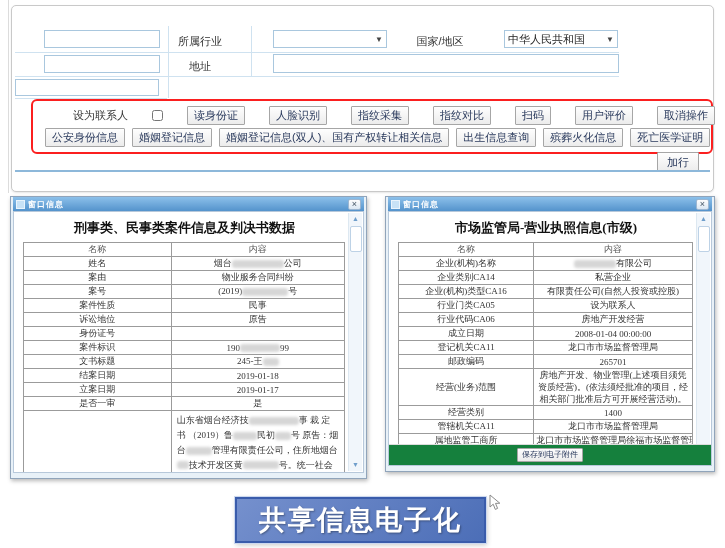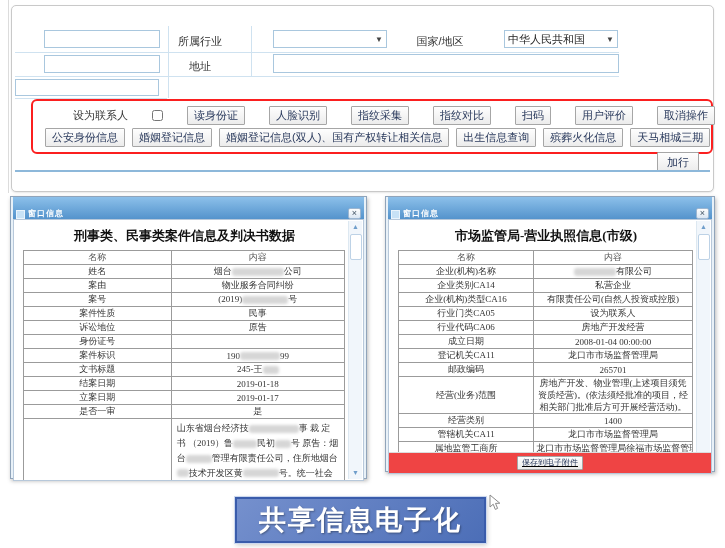--- a/index.html
+++ b/index.html
@@ -29,22 +29,22 @@
   .contact-lbl{font-size:11px;color:#333;white-space:nowrap;}
   .contact-chk{width:11px;height:11px;margin:0;}
   .addrow-btn{position:absolute;right:14px;top:146px;width:42px;height:20px;font-size:11px;}
   .blueline{position:absolute;left:3px;top:164px;width:695px;height:2px;background:#8db8da;}
 
   
   .win{position:absolute;background:#e8f1f8;border:1px solid #90a4ba;
        box-shadow:1px 2px 4px rgba(0,0,0,.28);padding:0 2px 2px 2px;box-sizing:border-box;}
   .win-left{left:10px;top:196px;width:357px;height:283px;}
   .win-right{left:385px;top:196px;width:330px;height:276px;}
-  .titlebar{height:22px;background:linear-gradient(#8cc0ea,#5493cc);display:flex;
-            align-items:flex-end;padding:0 3px;}
+  .titlebar{height:14px;background:linear-gradient(#8cc0ea,#5493cc);display:flex;
+            align-items:center;padding:0 3px;}
   .tb-icon{width:7px;height:7px;border:1px solid #eaf4fc;background:#c8e2f6;margin-right:3px;}
   .tb-text{color:#fff;font-size:8px;font-weight:bold;letter-spacing:1px;}
   .tb-close{margin-left:auto;width:13px;height:11px;background:linear-gradient(#fdfdfd,#dbe7f3);
             border:1px solid #9cb6d1;border-radius:2px;color:#456;font-size:9px;line-height:9px;
             text-align:center;padding:0;cursor:pointer;}
   .win-body{position:relative;background:#fff;border:1px solid #b7c8da;overflow:hidden;
             height:calc(100% - 17px);box-sizing:border-box;}
   .win-title{text-align:center;font-weight:bold;font-size:13px;margin:7px 14px 5px 6px;color:#111;
              font-family:"Liberation Serif",serif;}
   .scroll{position:absolute;right:1px;top:1px;bottom:1px;width:13px;background:#f1f6fb;
@@ -59,22 +59,22 @@
           font-family:"Liberation Serif",serif;}
   .dtable th{font-weight:normal;color:#555;border:1px solid #9b9b9b;height:13px;padding:0 2px;}
   .dtable td{border:1px solid #9b9b9b;height:13px;padding:0 2px;text-align:center;
              overflow:hidden;white-space:nowrap;}
   .dtable col.c1{width:46%;}
   tr.row-tall td{height:92px;vertical-align:top;white-space:normal;}
   tr.row-tall3 td{height:36px;white-space:normal;line-height:1.35;}
   .para{text-align:left;line-height:1.65;padding:2px 3px;max-height:100px;overflow:hidden;}
   .redact{display:inline-block;height:8px;background:#d6d6d6;border-radius:3px;
           filter:blur(1.5px);vertical-align:middle;}
-  .win-footer{position:absolute;left:0;right:0;bottom:0;height:20px;background:#ef4444;
-              border-top:1px solid #dcdcdc;display:flex;align-items:center;justify-content:center;text-decoration:underline;}
+  .win-footer{position:absolute;left:0;right:0;bottom:0;height:20px;background:#15803d;
+              border-top:1px solid #dcdcdc;display:flex;align-items:center;justify-content:center;}
   .footer-btn{font-size:8px;padding:1px 4px;height:14px;line-height:10px;}
 
   
   .banner{position:absolute;left:235px;top:497px;width:247px;height:42px;
           background:linear-gradient(135deg,#7590cd,#4c6eb7);border:2px solid #3a5cab;
           box-shadow:0 0 0 1px #ccd8ee,1px 2px 5px rgba(0,0,0,.22);
           display:flex;align-items:center;justify-content:center;}
   .banner span{color:#fff;font-size:27px;font-weight:bold;letter-spacing:2px;
                text-shadow:1px 1px 2px rgba(0,0,0,.35);}
   .cursor{position:absolute;left:489px;top:494px;}
@@ -115,21 +115,21 @@
         <span class="contact-lbl">设为联系人</span>
         <input type="checkbox" class="contact-chk" style="">
         <span style="display:contents;"><button class="btn">读身份证</button><button class="btn">人脸识别</button><button class="btn">指纹采集</button><button class="btn">指纹对比</button><button class="btn">扫码</button><button class="btn">用户评价</button><button class="btn">取消操作</button><button class="btn">保存电子身份信息</button><button class="btn">删除</button></span>
       </div>
       <div class="btnrow row2">
           <button class="btn">公安身份信息</button>
           <button class="btn">婚姻登记信息</button>
           <button class="btn">婚姻登记信息(双人)、国有产权转让相关信息</button>
           <button class="btn">出生信息查询</button>
           <button class="btn">殡葬火化信息</button>
-          <button class="btn">天马相城三期</button>
+          <button class="btn">死亡医学证明</button>
         </div>
     </div>
 
     <button class="btn addrow-btn">加行</button>
     <div class="blueline"></div>
   </div>
 
   <div class="win win-left">
     <div class="titlebar">
       <span class="tb-icon"></span>

